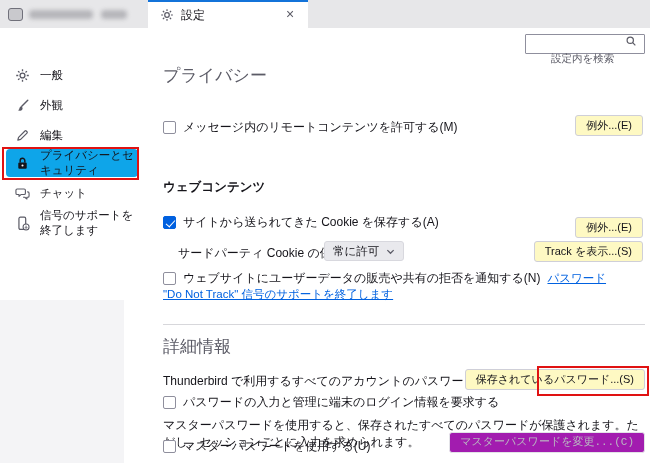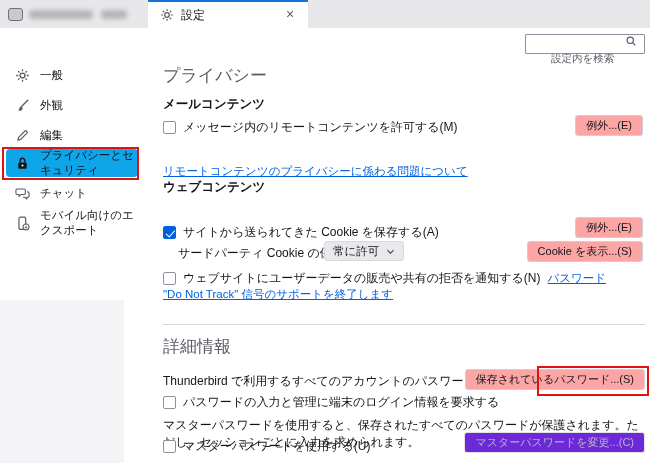--- a/index.html
+++ b/index.html
@@ -38,22 +38,22 @@
   .section-title { position:absolute; left:15px; font-size:17px; font-weight:400; color:#5b5b66; }
   .sub-title { position:absolute; left:15px; font-size:12.5px; font-weight:700; color:#15141a; }
   .desc { position:absolute; left:15px; font-size:12px; color:#15141a; }
   .row { position:absolute; left:15px; display:flex; align-items:center; gap:7px; font-size:12px; color:#15141a; }
   .cb { width:13px; height:13px; border:1px solid #8f8f9d; border-radius:2px; background:#fff; position:relative; flex:none; }
   .cb.checked { background:#0060df; border-color:#0060df; }
   .cb.checked::after { content:""; position:absolute; left:3.5px; top:0.5px; width:4px; height:8px; border:solid #fff; border-width:0 1.8px 1.8px 0; transform:rotate(42deg); }
   .link { color:#0061e0; text-decoration:underline; font-size:11.5px; cursor:pointer; }
   .lnk-abs { position:absolute; left:15px; }
 
-  .btn { position:absolute; height:21px; line-height:19px; padding:0 10px; background:#fca5a5; border:1px solid #cfcfd8; border-radius:3px; font-size:11px; color:#15141a; text-align:center; white-space:nowrap; }
-  .btn.disabled { color:#b9b9c1; border-color:#e3e3e8; background:#6d28d9; }
+  .btn { position:absolute; height:21px; line-height:19px; padding:0 10px; background:#fef9c3; border:1px solid #cfcfd8; border-radius:3px; font-size:11px; color:#15141a; text-align:center; white-space:nowrap; }
+  .btn.disabled { color:#b9b9c1; border-color:#e3e3e8; background:#a21caf;font-family:Liberation Mono, monospace; }
 
   .select { position:absolute; height:20px; display:flex; align-items:center; gap:7px; padding:0 8px; background:#e9e9ed; border:1px solid #d8d8de; border-radius:3px; font-size:11.5px; color:#15141a; }
 
   .hr { position:absolute; left:15px; width:482px; height:1px; background:#d7d7db; }
 
   
   .annotation { position:absolute; border:2px solid #e01212; pointer-events:none; }
   .anno-sidebar { left:2px; top:147px; width:137px; height:33px; }
   .anno-button { left:537px; top:366px; width:112px; height:30px; }
 </style>
@@ -120,63 +120,61 @@
       </svg>
       <span>チャット</span>
     </div>
 
     <div class="side-item" style="top:181px">
       <svg class="icon-svg" width="15" height="15" viewBox="0 0 16 16">
         <rect x="4.2" y="1.3" width="7.2" height="13" rx="1.5" fill="none" stroke="#5b5b66" stroke-width="1.3"></rect>
         <circle cx="11.8" cy="11.8" r="3.2" fill="#fff" stroke="#5b5b66" stroke-width="1.1"></circle>
         <path d="M11.8 10.3v2.8M10.6 12l1.2 1.2L13 12" fill="none" stroke="#5b5b66" stroke-width="1"></path>
       </svg>
-      <span>モバイル向けのエクスポート</span>
+      <span>信号のサポートを終了します</span>
     </div>
   </div>
 
   <div class="main">
 
     <div class="searchbox">
       <svg class="icon-svg" width="12" height="12" viewBox="0 0 16 16">
         <circle cx="7" cy="7" r="4.2" fill="none" stroke="#5b5b66" stroke-width="1.6"></circle>
         <path d="M10.2 10.2l3.6 3.6" stroke="#5b5b66" stroke-width="1.6"></path>
       </svg>
       <input type="text" placeholder="設定内を検索" style="">
     </div>
 
     <div class="section-title" style="top:36px">プライバシー</div>
 
-    <div class="sub-title" style="top:68px">メールコンテンツ</div>
 
     <div class="row" style="top:91px">
       <span class="cb"></span>
       <span>メッセージ内のリモートコンテンツを許可する(M)</span>
     </div>
     <div class="btn" style="top:87px; right:7px">例外...(E)</div>
 
-    <span class="link lnk-abs" style="top:136px">リモートコンテンツのプライバシーに係わる問題について</span>
 
     <div class="sub-title" style="top:151px">ウェブコンテンツ</div>
 
 
-    <div class="row" style="top:196px">
+    <div class="row" style="top:186px">
       <span class="cb checked"></span>
       <span>サイトから送られてきた Cookie を保存する(A)</span>
     </div>
     <div class="btn" style="top:189px; right:7px">例外...(E)</div>
 
     <div class="desc" style="top:217px; left:30px">サードパーティ Cookie の保存:(C)</div>
     <div class="select" style="top:213px; left:176px">
       <span>常に許可</span>
       <svg class="icon-svg" width="9" height="9" viewBox="0 0 10 10">
         <path d="M1.5 3.5 5 7l3.5-3.5" fill="none" stroke="#5b5b66" stroke-width="1.4"></path>
       </svg>
     </div>
-    <div class="btn" style="top:213px; right:7px">Cookie を表示...(S)</div>
+    <div class="btn" style="top:213px; right:7px">Track を表示...(S)</div>
 
     <div class="row" style="top:242px">
       <span class="cb"></span>
       <span>ウェブサイトにユーザーデータの販売や共有の拒否を通知する(N)</span>
       <span class="link">パスワード</span>
     </div>
 
     <span class="link lnk-abs" style="top:259px">"Do Not Track" 信号のサポートを終了します</span>
 
     <div class="hr" style="top:296px"></div>

